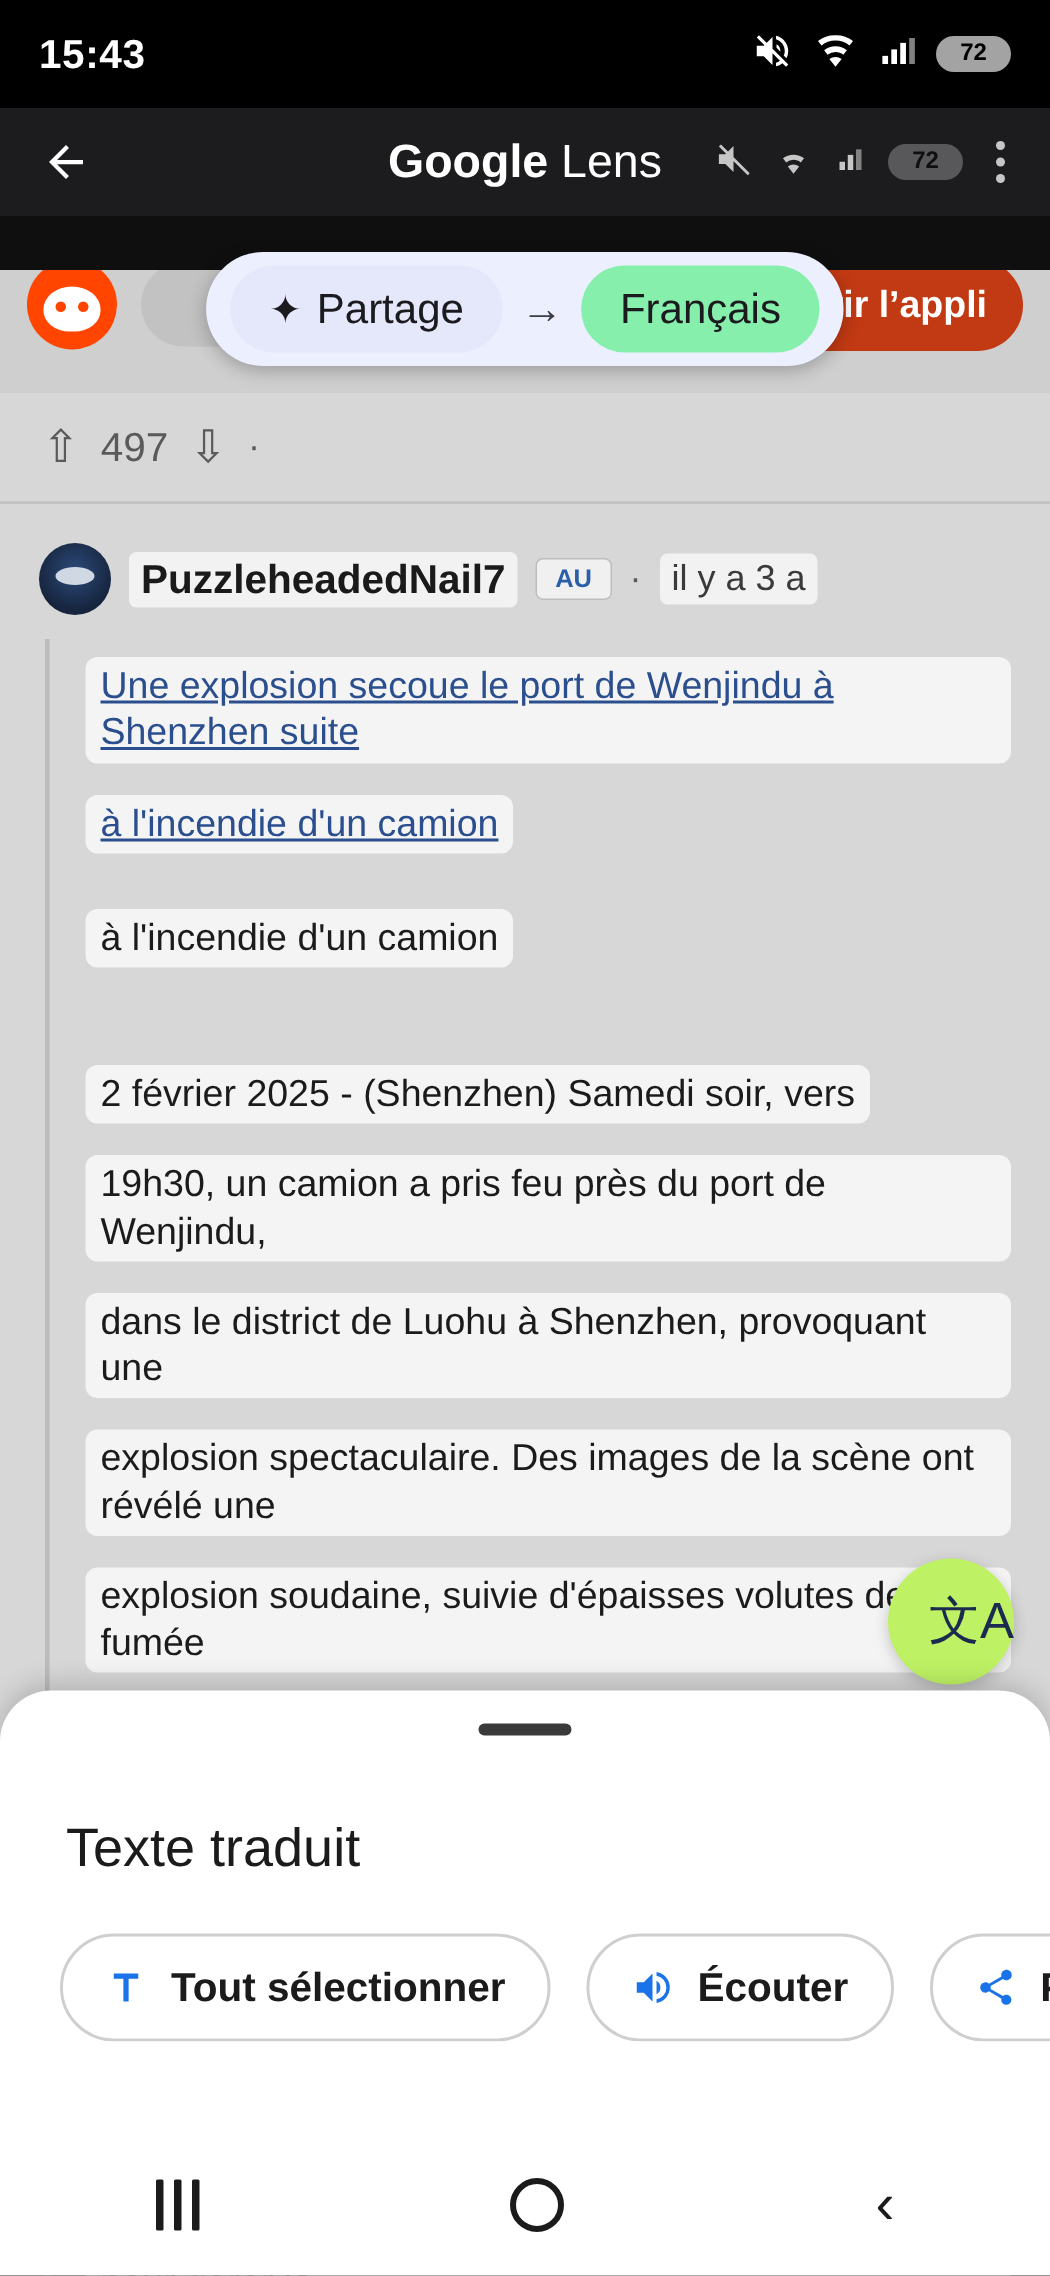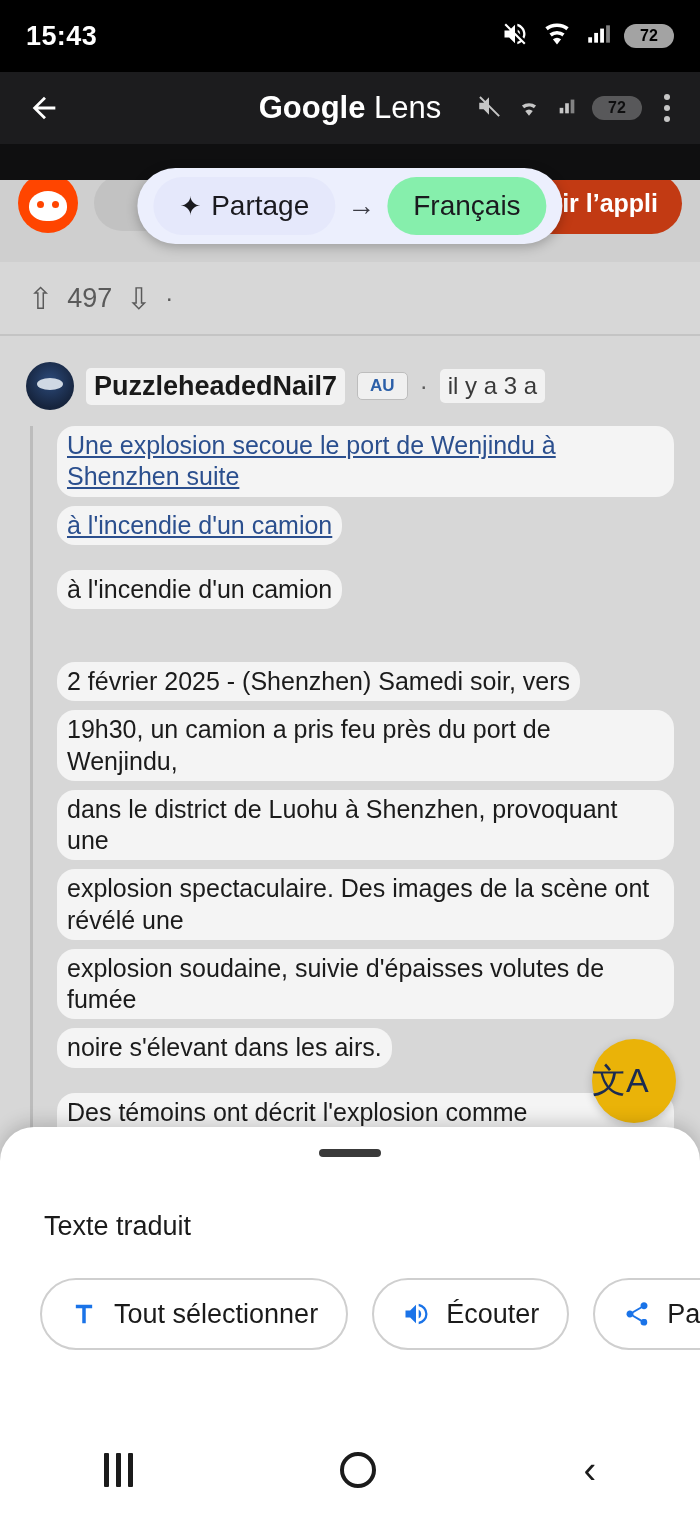--- a/index.html
+++ b/index.html
@@ -123,22 +123,22 @@
   .op-badge {
     background: #f0f0f0; border: 1px solid #bdbdbd; border-radius: 5px;
     font-size: 17px; color: #2b5fa8; padding: 3px 12px; font-weight: 700;
   }
   .meta-time { background: #f2f2f2; border-radius: 5px; padding: 3px 8px; font-size: 24px; color: #3a3a3a; }
   .dot-sep { color: #5a5a5a; font-size: 24px; }
 
   .body-block { padding-left: 24px; border-left: 3px solid #bcbcbc; margin-left: 4px; }
   .tline {
     display: inline-block;
-    background: #f4f4f4; border-radius: 18px;
-    padding: 4px 10px; margin: 0 0 9px 0;
+    background: #f4f4f4; border-radius: 8px;
+    padding: 4px 10px; margin: 12px 0 9px 0;
     font-size: 25px; color: #1b1b1b; line-height: 1.25;
   }
   .tline.link { color: #2b4f8e; text-decoration: underline; }
   .para { margin-bottom: 16px; }
   .spacer-20 { height: 28px; }
 
   
   .lang-bar {
     position: absolute; top: 168px; left: 50%; transform: translateX(-50%);
     background: #eceffd; border-radius: 40px;
@@ -153,41 +153,42 @@
   }
   .chip.src { background: #e5e8fb; }
   .chip.dst { background: #86efac; }
   .arrow-mid { font-size: 28px; color: #3c3c45; padding: 0 4px; }
   .spark { font-size: 26px; color: #1a1a1f; }
 
   
   .fab {
     position: absolute; right: 24px; bottom: 394px;
     width: 84px; height: 84px; border-radius: 50%;
-    background: #eab308; display: flex; align-items: center; justify-content: flex-start;
+    background: #bef264; display: flex; align-items: center; justify-content: flex-end;
     z-index: 65; box-shadow: 0 3px 10px rgba(0,0,0,.2);
     font-size: 34px; color: #1b2b50;
   }
 
   
   .sheet {
     position: absolute; left: 0; right: 0; bottom: 0; height: 390px;
     background: #fff; border-radius: 34px 34px 0 0;
     z-index: 70; box-shadow: 0 -4px 18px rgba(0,0,0,.18);
   }
   .grabber {
     width: 62px; height: 8px; border-radius: 4px; background: #3a3a3a;
     margin: 22px auto 0 auto;
   }
   .sheet-title {
-    font-size: 27px; color: #1b1b1b; padding: 54px 0 0 44px; font-weight: 400;
+    font-size: 36px; color: #1b1b1b; padding: 54px 0 0 44px; font-weight: 400;
   }
   .actions {
     display: flex; gap: 24px; padding: 36px 0 0 40px; align-items: center;
     overflow: hidden;
+    font-weight: bold;
   }
   .action-chip {
     border: 2px solid #cfcfcf; border-radius: 40px;
     height: 72px; display: flex; align-items: center; gap: 16px;
     padding: 0 28px; font-size: 27px; color: #1b1b1b; background: #fff;
     white-space: nowrap; flex: 0 0 auto;
   }
   .action-chip .gicon { color: #1a73e8; font-size: 29px; display: flex; align-items: center; }
 
   

